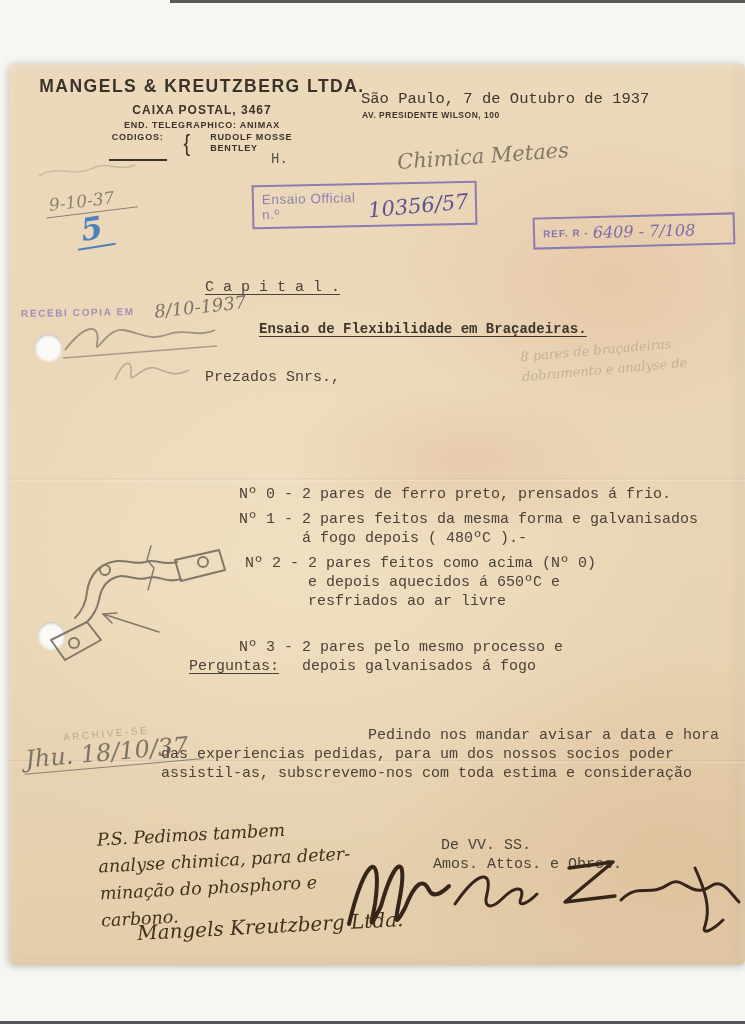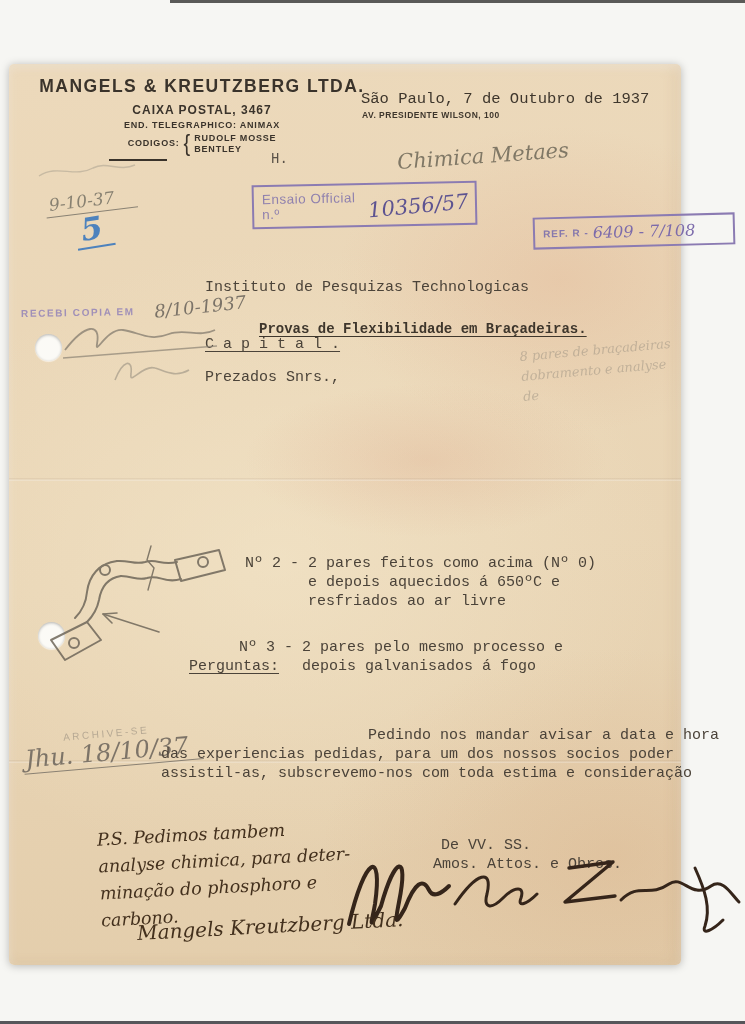--- a/index.html
+++ b/index.html
@@ -5,21 +5,21 @@
   html,body{margin:0;padding:0;}
   body{
     width:745px;height:1024px;position:relative;overflow:hidden;
     background:#f6f6f3;
     font-family:"Liberation Sans",sans-serif;
   }
   .scan-edge-top{position:absolute;top:0;left:170px;right:0;height:3px;background:#5a5a58;}
   .scan-edge-bottom{position:absolute;bottom:0;left:0;right:0;height:3px;background:#56565a;}
 
   .paper{
-    position:absolute;left:9px;top:64px;width:672px;height:901px;
+    position:absolute;left:9px;top:64px;width:736px;height:901px;
     background:
       radial-gradient(ellipse 320px 220px at 82% 24%, rgba(222,166,134,.28), transparent 70%),
       radial-gradient(ellipse 260px 110px at 62% 44%, rgba(210,140,110,.20), transparent 70%),
       radial-gradient(ellipse 420px 300px at 90% 88%, rgba(205,150,105,.22), transparent 70%),
       radial-gradient(ellipse 520px 420px at 40% 55%, rgba(245,233,205,.55), transparent 75%),
       linear-gradient(175deg,#ecd9bb 0%,#e9d5b5 55%,#e3cdab 100%);
     border-radius:5px;
     box-shadow:0 1px 8px rgba(0,0,0,.25), inset -6px 0 14px rgba(160,120,80,.12), inset 0 4px 10px rgba(255,255,255,.35);
   }
   .crease{position:absolute;left:0;right:0;height:3px;
@@ -32,21 +32,21 @@
   .tw{position:absolute;font-family:"Liberation Mono","DejaVu Sans Mono",monospace;
       font-size:15px;line-height:19px;color:#4b4339;white-space:pre-wrap;letter-spacing:0;}
   .tw-dark{color:#3e362c;}
   .u{text-decoration:underline;text-underline-offset:3px;}
 
   
   .letterhead{position:absolute;left:28px;top:12px;width:330px;text-align:center;color:#3a332b;}
   .lh-company{font-size:17.5px;font-weight:bold;letter-spacing:1.5px;}
   .lh-caixa{font-size:12px;font-weight:bold;letter-spacing:1px;margin-top:6px;}
   .lh-small{font-size:9px;font-weight:bold;letter-spacing:.8px;margin-top:3px;}
-  .lh-codes{display:flex;justify-content:center;align-items:center;gap:4px;margin-top:2px;}
+  .lh-codes{display:flex;justify-content:center;align-items:flex-start;gap:20px;margin-top:2px;}
   .lh-brace{font-size:20px;font-weight:normal;transform:scaleY(1.2);}
   .lh-code-col{text-align:left;font-size:9px;font-weight:bold;letter-spacing:.8px;line-height:11px;}
   .lh-rule{width:58px;height:0;border-top:2px solid #3a332b;margin:4px auto 0 72px;}
   .lh-typist{position:absolute;left:258px;top:84px;font-family:"Liberation Mono",monospace;font-size:14px;color:#5a5248;}
 
   
   .hand{position:absolute;font-family:"DejaVu Serif",serif;font-style:italic;white-space:pre-line;}
   .pencil{color:#878071;}
   .ink{color:#43301d;}
   .purple-ink{color:#5d5391;}
@@ -103,40 +103,42 @@
     <span class="hand" style="position:relative;left:4px;top:0;font-size:16px;color:#7c6bab">6409 - 7/108</span>
   </div>
 
   <svg style="left:26px;top:96px" width="120" height="24" viewBox="0 0 120 24">
     <path d="M4,16 C22,4 40,18 58,8 C72,1 84,12 100,5" fill="none" stroke="#a39b8b" stroke-width="1.4" opacity=".5"></path>
   </svg>
   <div class="hand pencil" style="left:36px;top:126px;font-size:17px;transform:rotate(-7deg);border-bottom:1.4px solid #8a8274;padding:0 22px 2px 4px">9-10-37</div>
   <div class="hand" style="left:66px;top:146px;font-size:31px;font-weight:bold;color:#4d82bd;transform:rotate(-9deg);border-bottom:2.5px solid #4d82bd;padding:0 10px 0 6px">5</div>
 
   <div class="tw" style="left:196px;top:176px">
-    <span style="display:block">Instituto de Pesquizas Technologicas</span>
     <span class="u" style="display:block">C a p i t a l .</span>
   </div>
 
   <div class="recebi" style="left:12px;top:243px;transform:rotate(-1deg)">RECEBI COPIA EM</div>
   <div class="hand" style="left:145px;top:232px;font-size:18px;color:#7b7368;transform:rotate(-6deg)">8/10-1937</div>
   <svg style="left:48px;top:252px" width="190" height="70" viewBox="0 0 190 70">
     <path d="M8,34 C28,8 44,6 40,28 C38,40 50,12 66,14 C82,16 92,26 112,18 C128,12 142,22 158,14" fill="none" stroke="#8a8173" stroke-width="1.8" opacity=".8"></path>
     <path d="M6,42 L160,30" fill="none" stroke="#8a8173" stroke-width="1.4" opacity=".7"></path>
     <path d="M58,64 C66,44 76,42 74,58 C72,70 86,48 98,52 C108,55 118,62 132,54" fill="none" stroke="#978f80" stroke-width="1.6" opacity=".6"></path>
   </svg>
 
-  <div class="tw tw-dark u" style="left:250px;top:256px;font-weight:600;font-size:14px">Provas de Flexibilidade em Braçadeiras.</div>
+  <div class="tw tw-dark u" style="left:250px;top:256px;font-weight:600;font-size:14px">Ensaio de Flexibilidade em Braçadeiras.</div>
 
   <div class="hand" style="left:512px;top:276px;font-size:13px;color:#9a9080;transform:rotate(-5deg);opacity:.5;line-height:20px">8 pares de braçadeiras
 dobramento e analyse de</div>
 
   <div class="tw" style="left:196px;top:304px">Prezados Snrs.,</div>
 
 
+  <div class="tw" style="left:230px;top:421px">Nº 0 - 2 pares de ferro preto, prensados á frio.</div>
+  <div class="tw" style="left:230px;top:446px">Nº 1 - 2 pares feitos da mesma forma e galvanisados
+       á fogo depois ( 480ºC ).-</div>
   <div class="tw" style="left:236px;top:490px">Nº 2 - 2 pares feitos como acima (Nº 0)
        e depois aquecidos á 650ºC e
        resfriados ao ar livre</div>
   <div class="tw" style="left:230px;top:574px">Nº 3 - 2 pares pelo mesmo processo e
        depois galvanisados á fogo</div>
 
   <svg style="left:38px;top:482px" width="192" height="122" viewBox="0 0 192 122">
     <g fill="none" stroke="#6f675a" stroke-width="2" stroke-linejoin="round" stroke-linecap="round" opacity=".85">
 
       <path d="M128,14 L172,4 L178,24 L134,35 Z"></path>

